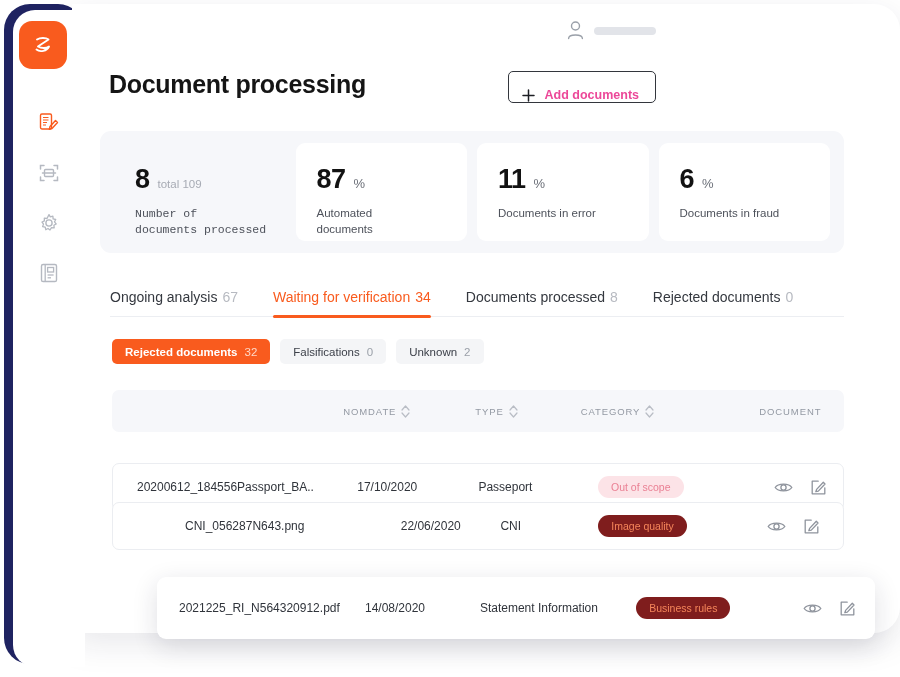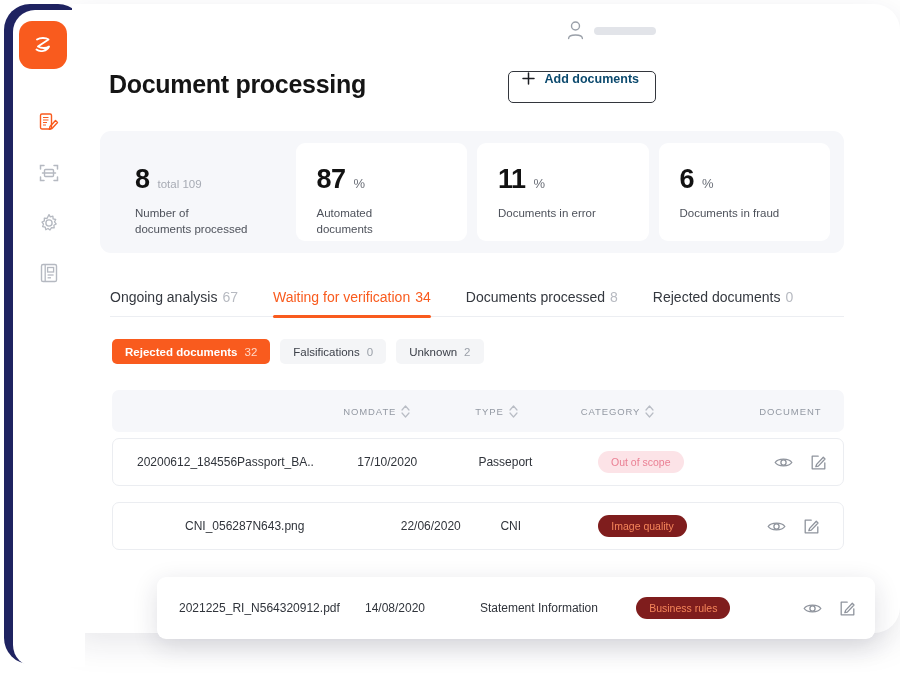--- a/index.html
+++ b/index.html
@@ -116,28 +116,28 @@
     letter-spacing: -0.3px;
   }
 
   .add-btn {
     position: absolute;
     right: 56px;
     top: 71px;
     height: 32px;
     padding: 0 16px 0 13px;
     display: flex;
-    align-items: flex-start;
+    align-items: flex-end;
     gap: 10px;
     border: 1.4px solid #33363d;
     border-radius: 5px;
     background: #ffffff;
     font-size: 12.5px;
     font-weight: bold;
-    color: #0c4a6e;
+    color: #ec4899;
     cursor: pointer;
     white-space: nowrap;
   }
 
   
   .stats-wrap {
     position: absolute;
     left: 100px;
     top: 131px;
     width: 744px;
@@ -281,21 +281,21 @@
     position: absolute;
     left: 112px;
     width: 732px;
     height: 48px;
     background: #ffffff;
     border: 1px solid #ebedf1;
     border-radius: 7px;
     display: flex;
     align-items: center;
   }
-  .row-1 { top: 438px; gap: 36px; }
+  .row-1 { top: 463px; gap: 36px; }
   .row-2 { top: 502px; padding-left: 48px; }
 
   .row-float {
     position: absolute;
     left: 157px;
     top: 577px;
     width: 718px;
     height: 62px;
     background: #ffffff;
     border-radius: 9px;
@@ -419,21 +419,21 @@
     <span>Add documents</span>
   </button>
 
   <div class="stats-wrap" style="z-index:5">
     <div class="stat-cards" id="stat-cards">
         <div class="stat plain">
           <div class="stat-top">
             <span class="stat-num">8</span>
             <span class="stat-unit muted">total 109</span>
           </div>
-          <div class="stat-label" style="white-space: pre-line;">Number of
+          <div class="stat-label" style="white-space: pre-line; font-family: Liberation Mono, monospace;">Number of
 documents processed</div>
         </div>
         <div class="stat card">
           <div class="stat-top">
             <span class="stat-num">87</span>
             <span class="stat-unit">%</span>
           </div>
           <div class="stat-label" style="white-space: pre-line;">Automated
 documents</div>
         </div>

